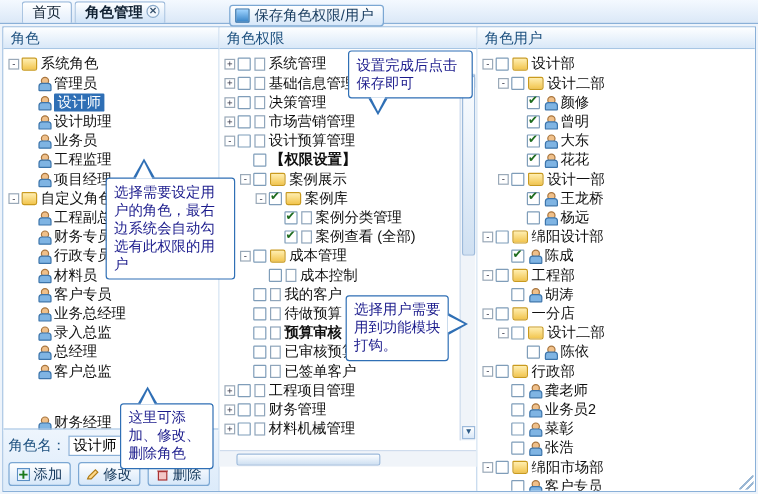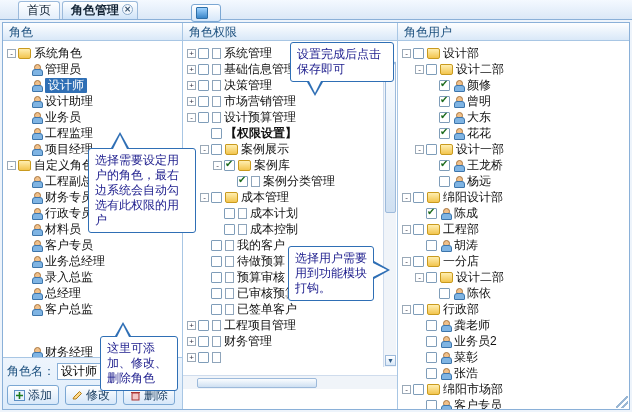--- a/index.html
+++ b/index.html
@@ -383,20 +383,21 @@
             <span>删除</span>
           </div>
         </div>
       </div>
     </div>
 
     <div class="col col-perm">
       <div class="savebar">
         <div class="savebtn">
           <span class="dico"></span>
+          <span>保存角色权限/用户</span>
         </div>
       </div>
       <div class="colhead">角色权限</div>
       <div class="perm-body">
         <div id="perm-tree" style="padding-right:16px;">
             <div class="tnode" style="padding-left: 0px;">
               <span class="exp">+</span>
               <span class="cb"></span>
               <span class="doc"></span>
               <span class="tlabel">系统管理</span>
@@ -441,84 +442,85 @@
               <span class="cb on"></span>
               <span class="folder"></span>
               <span class="tlabel">案例库</span>
             </div>
             <div class="tnode" style="padding-left: 39px;">
               <span class="exp none"></span>
               <span class="cb on"></span>
               <span class="doc"></span>
               <span class="tlabel">案例分类管理</span>
             </div>
+            <div class="tnode" style="padding-left: 39px;">
+              <span class="exp none"></span>
+              <span class="cb on"></span>
+              <span class="doc"></span>
+              <span class="tlabel">案例查看 (全部)</span>
+            </div>
             <div class="tnode" style="padding-left: 13px;">
               <span class="exp">-</span>
               <span class="cb"></span>
               <span class="folder"></span>
               <span class="tlabel">成本管理</span>
             </div>
             <div class="tnode" style="padding-left: 26px;">
               <span class="exp none"></span>
               <span class="cb"></span>
               <span class="doc"></span>
-              <span class="tlabel">成本计划</span>
-            </div>
-            <div class="tnode" style="padding-left: 26px;">
-              <span class="exp none"></span>
-              <span class="cb"></span>
-              <span class="doc"></span>
               <span class="tlabel">成本控制</span>
             </div>
             <div class="tnode" style="padding-left: 13px;">
               <span class="exp none"></span>
               <span class="cb"></span>
               <span class="doc"></span>
               <span class="tlabel">我的客户</span>
             </div>
             <div class="tnode" style="padding-left: 13px;">
               <span class="exp none"></span>
               <span class="cb"></span>
               <span class="doc"></span>
               <span class="tlabel">待做预算</span>
             </div>
+            <div class="tnode" style="padding-left: 13px; font-weight: bold;">
+              <span class="exp none"></span>
+              <span class="cb"></span>
+              <span class="doc"></span>
+              <span class="tlabel">预算审核</span>
+            </div>
             <div class="tnode" style="padding-left: 13px;">
               <span class="exp none"></span>
               <span class="cb"></span>
               <span class="doc"></span>
-              <span class="tlabel">预算审核</span>
+              <span class="tlabel">已审核预算</span>
             </div>
             <div class="tnode" style="padding-left: 13px;">
               <span class="exp none"></span>
               <span class="cb"></span>
               <span class="doc"></span>
-              <span class="tlabel">已审核预算</span>
-            </div>
-            <div class="tnode" style="padding-left: 13px;">
-              <span class="exp none"></span>
-              <span class="cb"></span>
-              <span class="doc"></span>
               <span class="tlabel">已签单客户</span>
             </div>
             <div class="tnode" style="padding-left: 0px;">
               <span class="exp">+</span>
               <span class="cb"></span>
               <span class="doc"></span>
               <span class="tlabel">工程项目管理</span>
             </div>
             <div class="tnode" style="padding-left: 0px;">
               <span class="exp">+</span>
               <span class="cb"></span>
               <span class="doc"></span>
               <span class="tlabel">财务管理</span>
             </div>
             <div class="tnode" style="padding-left: 0px;">
               <span class="exp">+</span>
               <span class="cb"></span>
               <span class="doc"></span>
+              <span class="tlabel">材料机械管理</span>
             </div>
           </div>
         <div class="scrollbar">
           <div class="sb-arrow" style="top:1px;">▲</div>
           <div class="sb-thumb"></div>
           <div class="sb-arrow" style="bottom:1px;">▼</div>
         </div>
         <div class="hscroll">
           <div class="hs-thumb"></div>
         </div>

